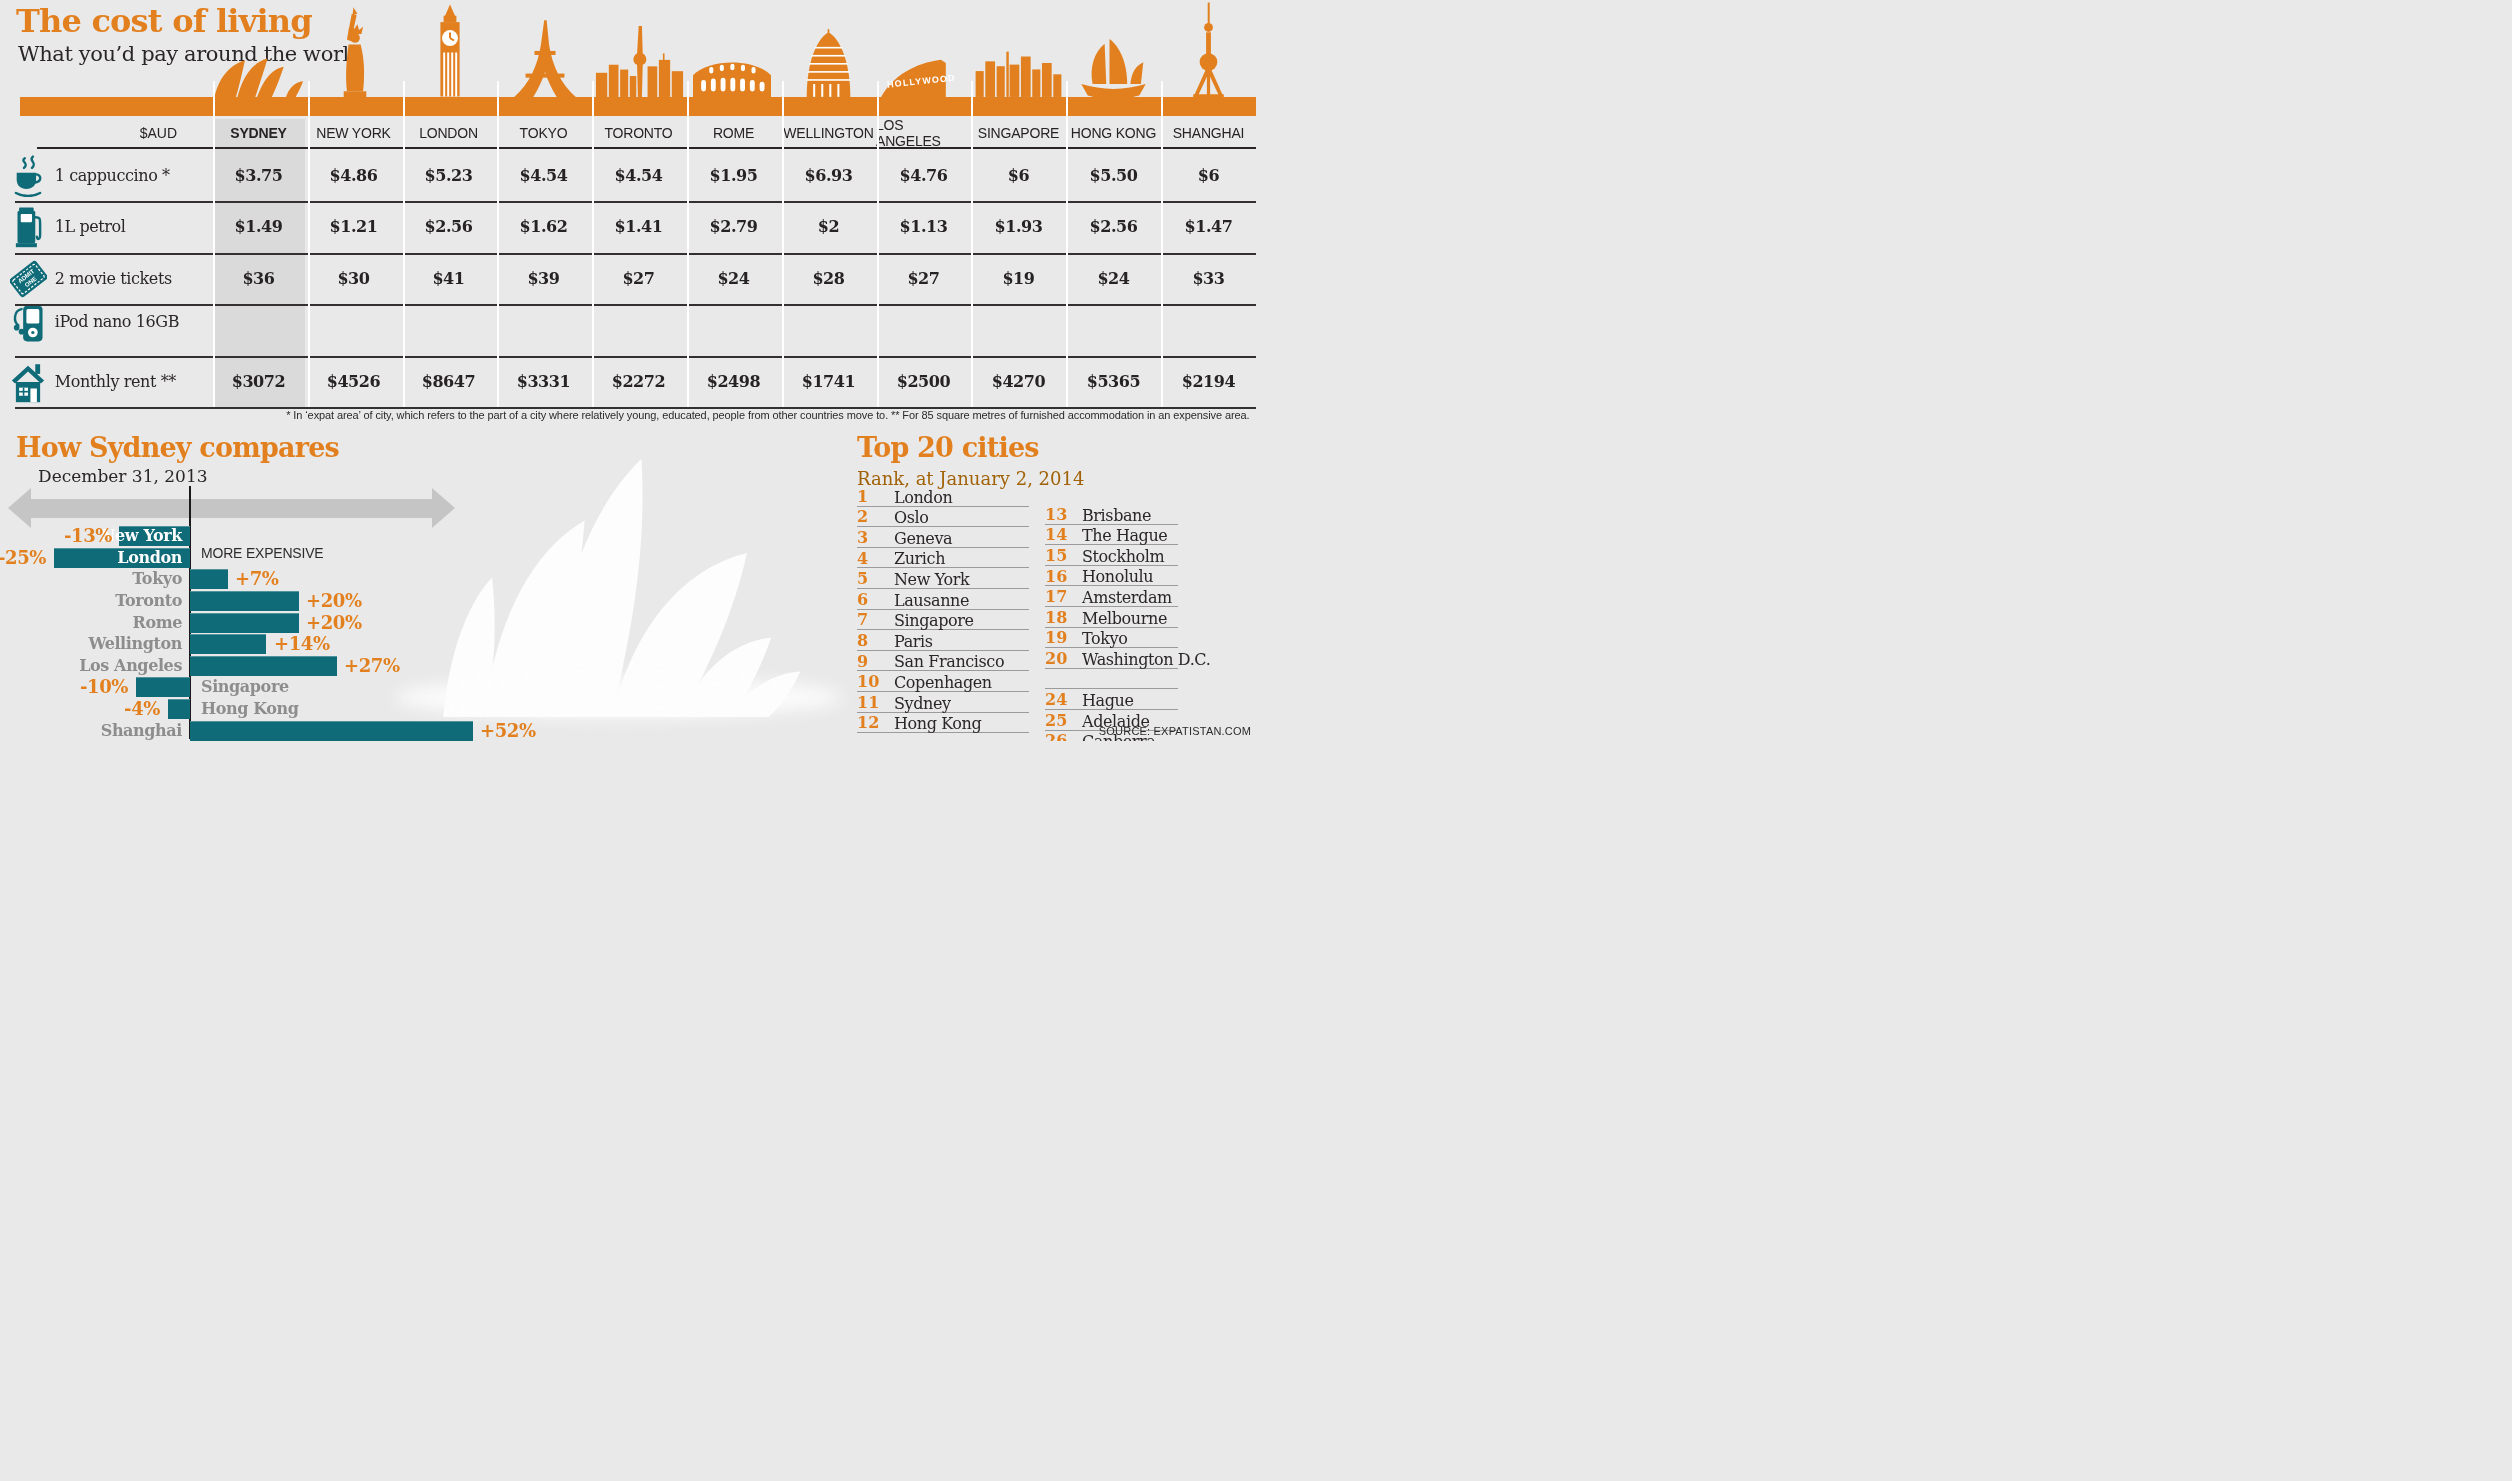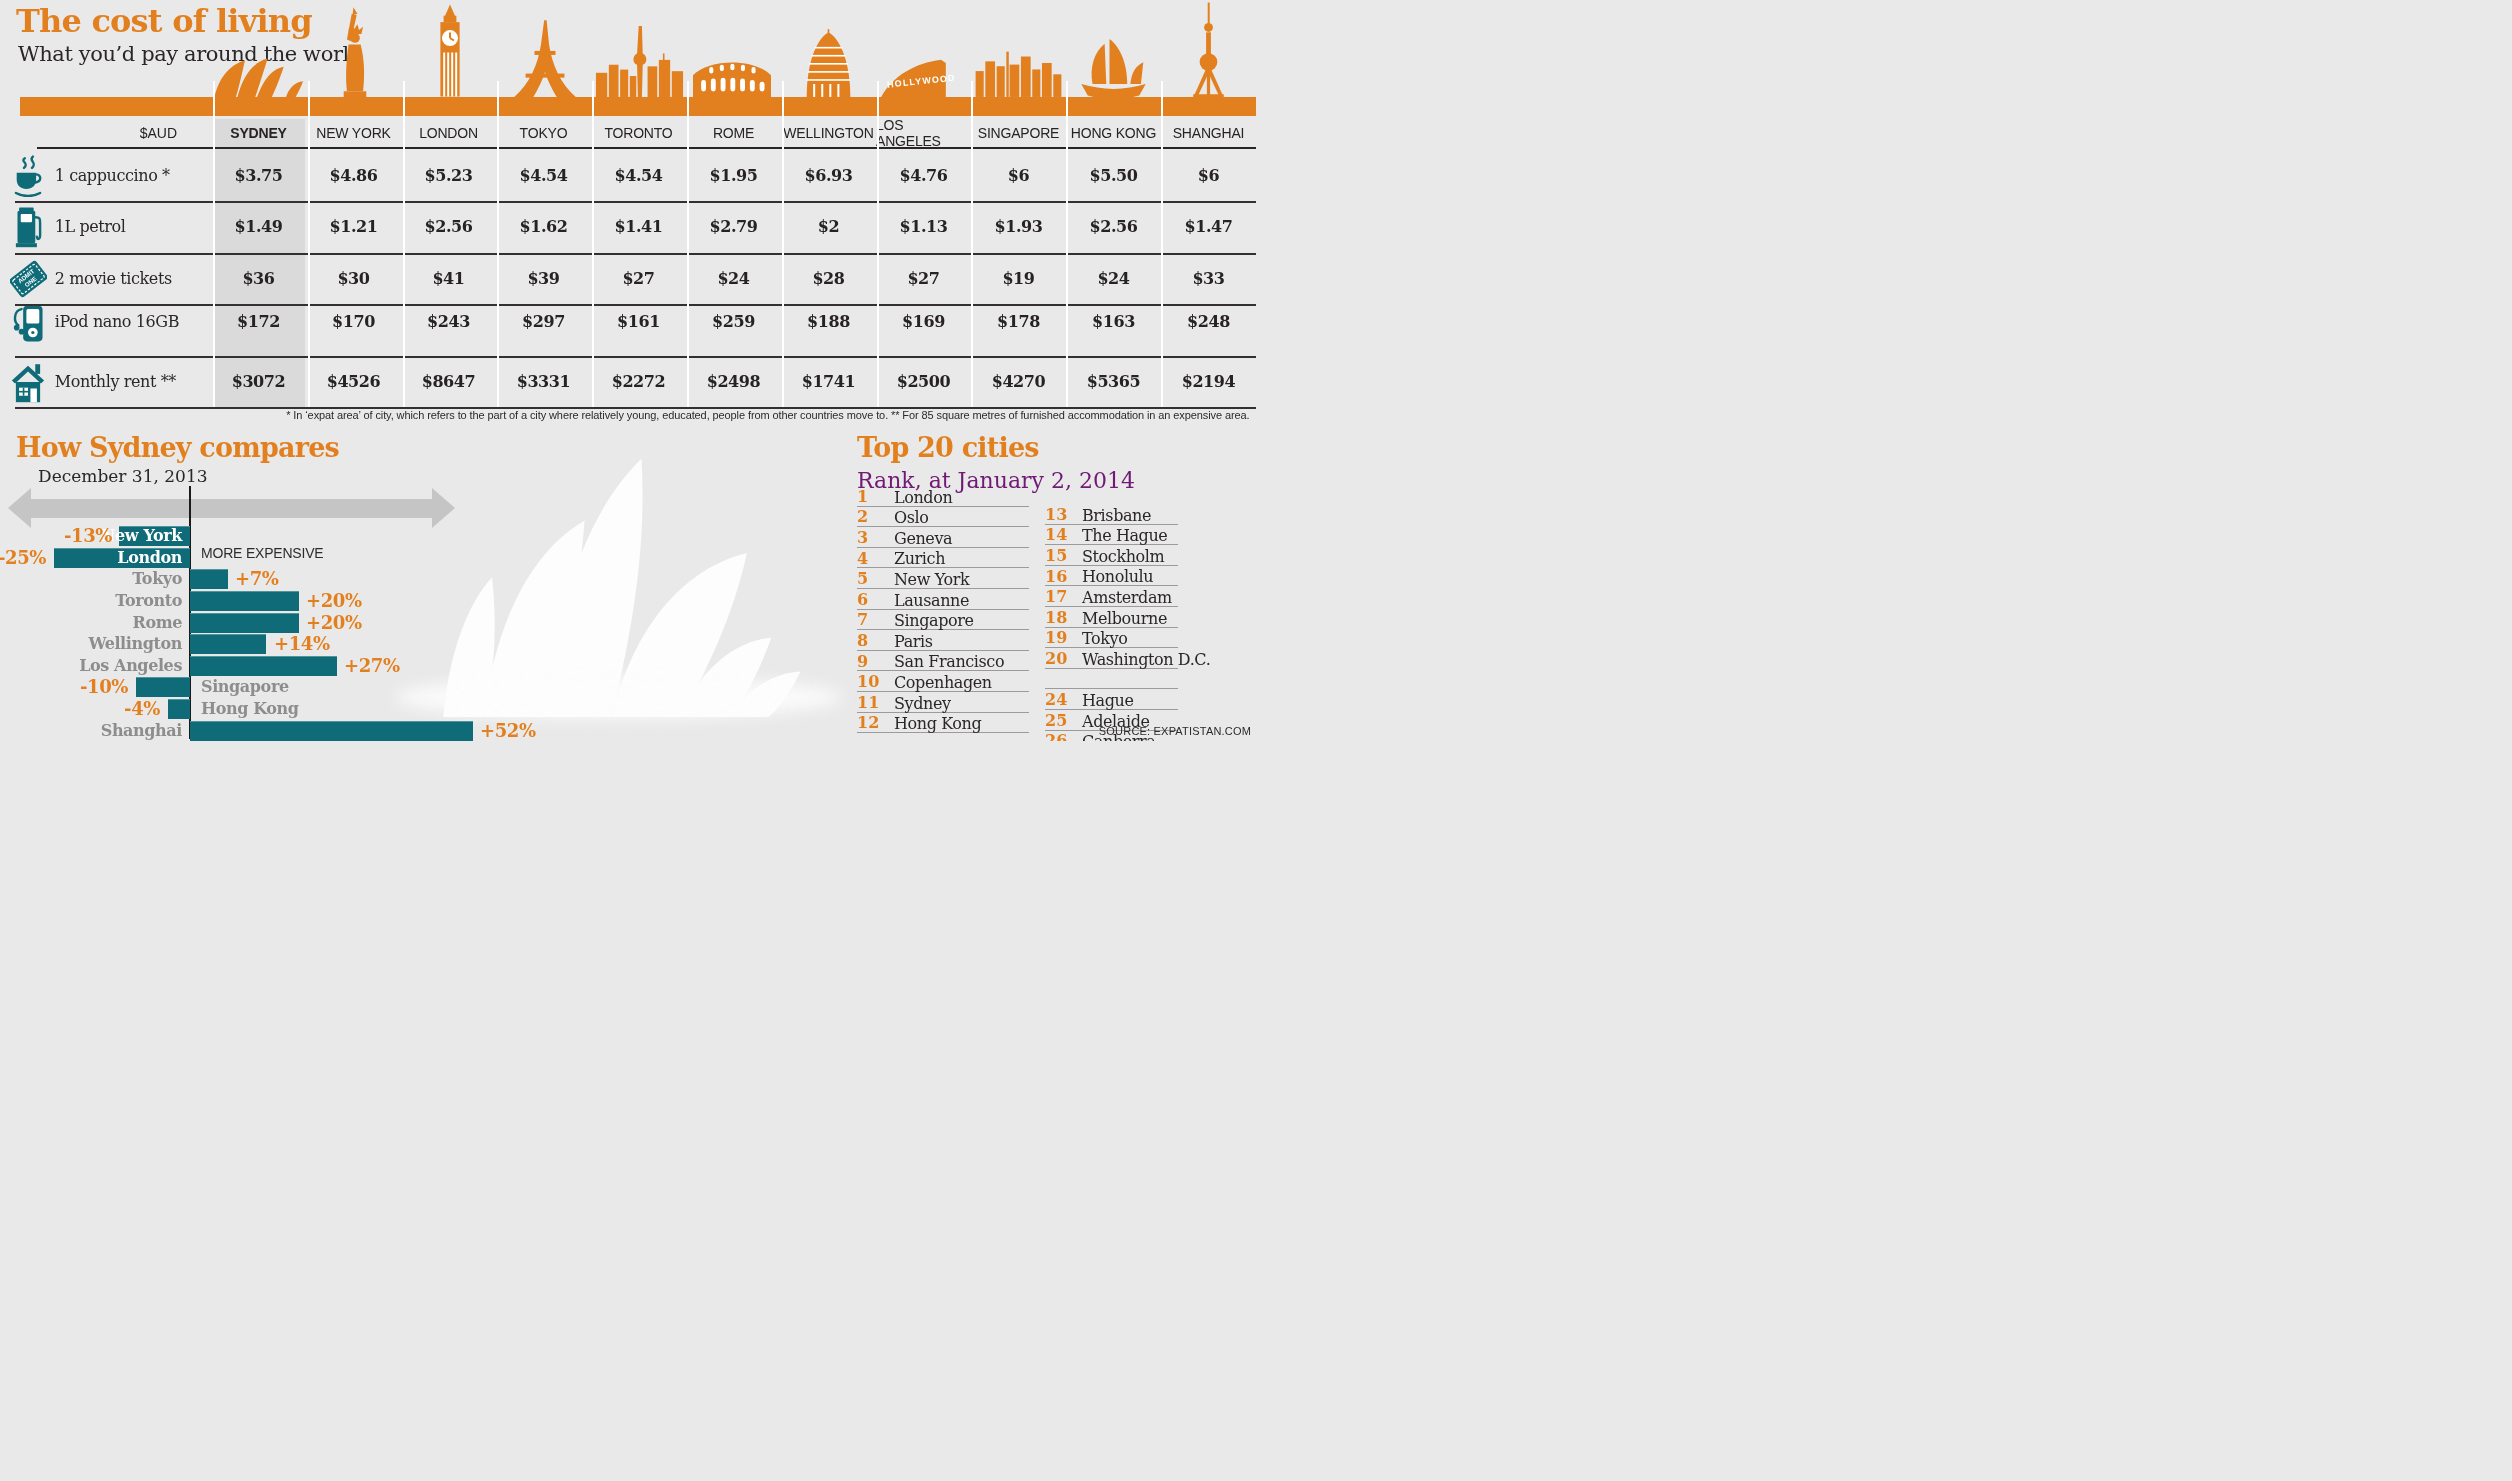--- a/index.html
+++ b/index.html
@@ -64,21 +64,21 @@
   .bar{position:absolute;height:19.5px;background:#0e6b77;border-top:1.6px solid rgba(255,255,255,.28);box-sizing:border-box;}
   .bar-city{position:absolute;font-family:"DejaVu Serif",serif;font-weight:bold;font-size:16px;
     letter-spacing:-0.4px;color:#8d8d8d;white-space:nowrap;line-height:19.5px;}
   .bar-city.inside{color:#ffffff;}
   .bar-pct{position:absolute;font-family:"DejaVu Serif",serif;font-weight:bold;font-size:18px;
     letter-spacing:-0.4px;color:#e2801f;white-space:nowrap;line-height:19.5px;}
 
   
   #top20{position:absolute;left:857px;top:432px;width:399px;height:309px;z-index:2;}
   #top20-title{font-family:"DejaVu Serif",serif;font-weight:bold;font-size:27px;letter-spacing:-0.8px;color:#e2801f;}
-  #top20-subtitle{font-family:"DejaVu Serif",serif;font-size:22px;color:#701a75;margin-top:4.9px;}
+  #top20-subtitle{font-family:"DejaVu Serif",serif;font-size:18px;color:#a16207;margin-top:4.9px;}
   .t20col{position:absolute;top:54px;}
   #t20col1{left:0;width:172px;}
   #t20col2{left:188px;width:133px;margin-top:18px;}
   .t20row{height:20.6px;box-sizing:border-box;border-bottom:0.8px solid #9b9b9b;position:relative;}
   .t20rank{position:absolute;left:0;top:0.8px;font-family:"DejaVu Serif",serif;font-weight:bold;
     font-size:16px;color:#e2801f;}
   .t20city{position:absolute;left:37px;top:1.6px;font-family:"DejaVu Serif",serif;
     font-size:16px;letter-spacing:-0.4px;color:#2b2628;white-space:nowrap;}
   .t20gap{height:20.6px;box-sizing:border-box;border-bottom:0.8px solid #9b9b9b;}
   #source{position:absolute;right:4.9px;top:725px;font-size:11px;letter-spacing:0.2px;color:#2b2b2b;z-index:3;}
@@ -318,33 +318,20 @@
             <circle cx="8" cy="33" r="3.5"></circle>
             <circle cx="14" cy="38" r="3.5"></circle>
             <rect x="16" y="6" width="24" height="44" rx="5"></rect>
             <rect class="wh" x="20" y="10" width="16" height="18" rx="2"></rect>
             <circle class="wh" cx="28" cy="39" r="6"></circle>
             <circle cx="28" cy="39" r="2"></circle>
           </svg>
         </span>
         <span class="row-label">iPod nano 16GB</span>
       </div>
-      <div class="vals">
-          <div class="vcell">$172</div>
-          <div class="vcell">$170</div>
-          <div class="vcell">$243</div>
-          <div class="vcell">$297</div>
-          <div class="vcell">$161</div>
-          <div class="vcell">$259</div>
-          <div class="vcell">$188</div>
-          <div class="vcell">$169</div>
-          <div class="vcell">$178</div>
-          <div class="vcell">$163</div>
-          <div class="vcell">$248</div>
-        </div>
     </div>
 
     <div class="trow" style="top:238px">
       <div class="lab-cell">
         <span class="row-icon">
           <svg width="36" height="42" viewBox="0 0 44 52">
             <rect x="31" y="4" width="6" height="12"></rect>
             <path d="M2,24 L22,6 L42,24 L38,28 L22,13 L6,28 Z"></path>
             <rect x="7" y="26" width="30" height="25"></rect>
             <rect class="wh" x="25" y="34" width="8" height="17"></rect>

